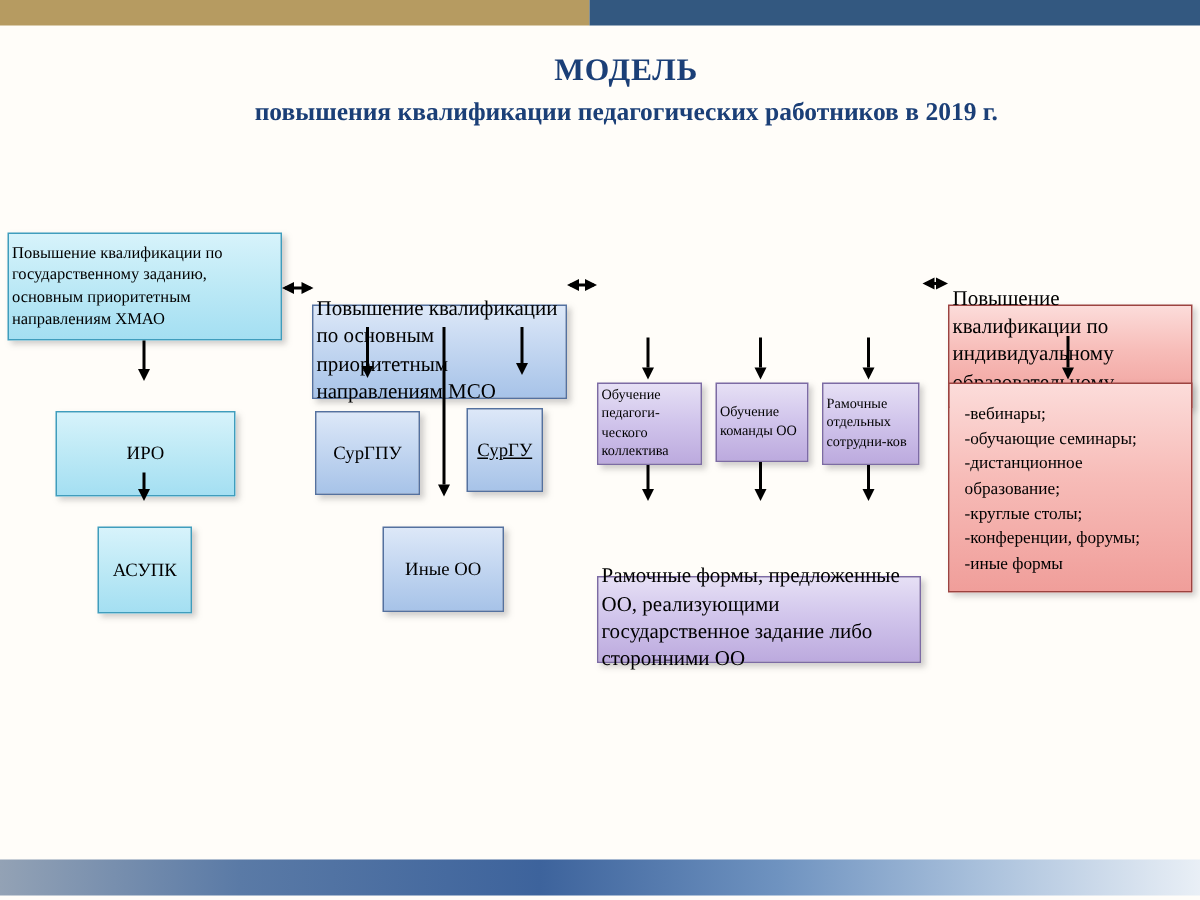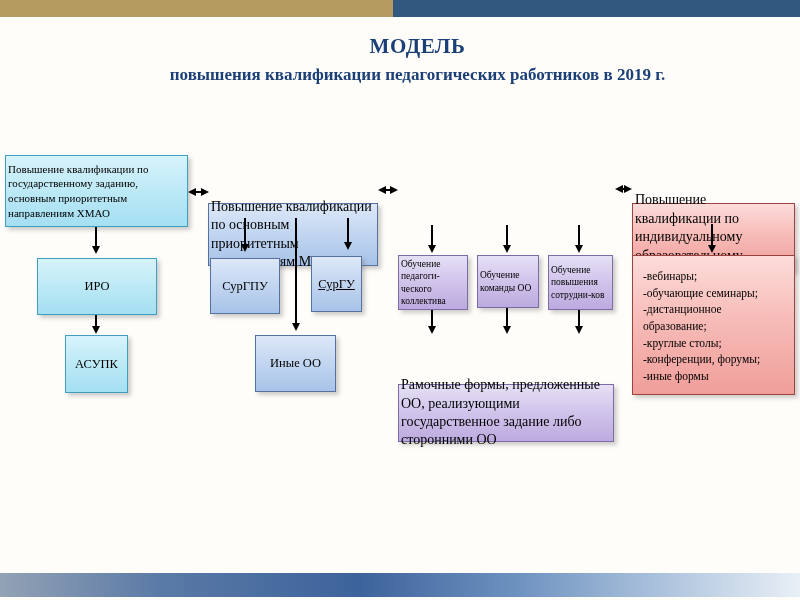--- a/index.html
+++ b/index.html
@@ -20,21 +20,21 @@
   
   .bx{position:absolute;border:1.6px solid #555;box-sizing:border-box;
     display:flex;align-items:center;justify-content:center;text-align:left;
     color:#000;box-shadow:2.5px 2.5px 4px rgba(125,125,125,.38);padding:2px;line-height:1.32;}
   .cyan{background:linear-gradient(180deg,#d7f3fb 0%,#bfeaf6 45%,#a4dff2 100%);border-color:#3f9dbd;}
   .blue{background:linear-gradient(180deg,#dde8f8 0%,#c4d7f1 45%,#a7c3e8 100%);border-color:#54719f;}
   .purp{background:linear-gradient(180deg,#e6e0f5 0%,#d2c6ec 45%,#bcaade 100%);border-color:#7c6ba4;}
   .pink{background:linear-gradient(180deg,#fcdcda 0%,#f7bcb8 45%,#f09e9a 100%);border-color:#9c4340;}
   .f11{font-size:11px;}
   .f115{font-size:14px;margin-top:48px;}
-  .f125{font-size:12.5px;}
+  .f125{font-size:12.5px;margin-top:16px;}
   .f95{font-size:9.5px;line-height:1.3;}
   
   .listbox{align-items:flex-start;justify-content:flex-start;flex-direction:column;
     text-align:left;padding:12px 8px 4px 10px;font-size:11.5px;line-height:1.45;}
   
   .varr{position:absolute;width:2px;background:#000;}
   .varr .tri-down{position:absolute;bottom:-8px;left:-3.5px;width:0;height:0;
     border-left:4.5px solid transparent;border-right:4.5px solid transparent;border-top:8px solid #000;}
   .darr{position:absolute;height:2px;background:#000;}
   .darr .tri-left{position:absolute;left:-2px;top:-3.5px;width:0;height:0;
@@ -58,21 +58,21 @@
 
   <div class="bx cyan f11" style="left:5px;top:155px;width:183px;height:72px;">Повышение квалификации по государственному заданию, основным приоритетным направлениям ХМАО</div>
   <div class="bx blue f115" style="left:208px;top:155px;width:170px;height:63px;">Повышение квалификации по основным приоритетным направлениям МСО</div>
   <div class="bx pink f115" style="left:632px;top:155px;width:163px;height:69px;">Повышение квалификации по индивидуальному образовательному запросу педагога</div>
 
   <div class="bx cyan f125" style="left:37px;top:258px;width:120px;height:57px;">ИРО</div>
   <div class="bx blue f125" style="left:210px;top:258px;width:70px;height:56px;">СурГПУ</div>
   <div class="bx blue f125" style="left:311px;top:256px;width:51px;height:56px;text-decoration:underline;">СурГУ</div>
   <div class="bx purp f95" style="left:398px;top:255px;width:70px;height:55px;">Обучение педагоги-ческого коллектива</div>
   <div class="bx purp f95" style="left:477px;top:255px;width:62px;height:53px;">Обучение команды ОО</div>
-  <div class="bx purp f95" style="left:548px;top:255px;width:65px;height:55px;">Обучение повышения сотрудни-ков</div>
+  <div class="bx purp f95" style="left:548px;top:255px;width:65px;height:55px;">Рамочные отдельных сотрудни-ков</div>
 
   <div class="bx pink listbox" style="left:632px;top:255px;width:163px;height:140px;">
     <div>-вебинары;</div>
     <div>-обучающие семинары;</div>
     <div>-дистанционное образование;</div>
     <div>-круглые столы;</div>
     <div>-конференции, форумы;</div>
     <div>-иные формы</div>
   </div>
 

